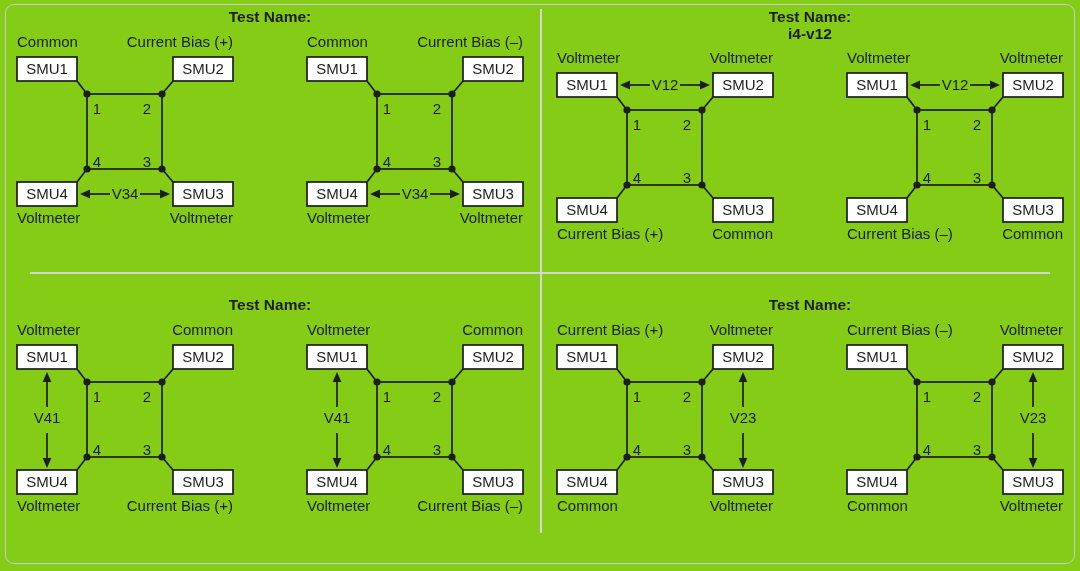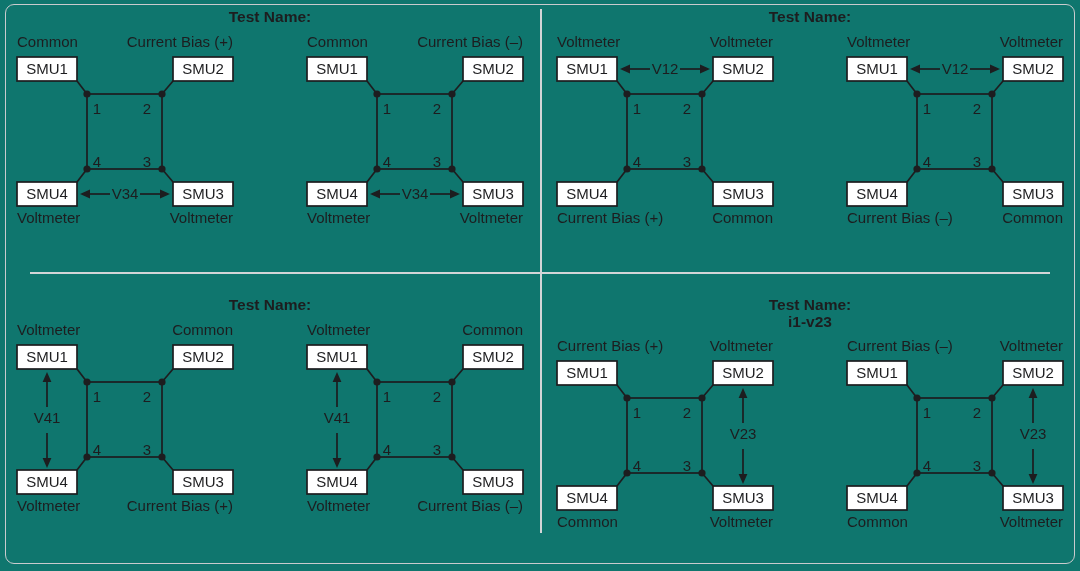--- a/index.html
+++ b/index.html
@@ -1,18 +1,18 @@
 <!DOCTYPE html>
 <html><head>
 <meta charset="utf-8">
 <style>
   * { box-sizing: border-box; margin: 0; padding: 0; }
   html, body { background: #ffffff; }
   body { font-family: "Liberation Sans", sans-serif; color: #1d1d1f; }
-  .canvas { position: relative; width: 1080px; height: 571px; background: #0f766e; overflow: hidden; }
+  .canvas { position: relative; width: 1080px; height: 571px; background: #84cc16; overflow: hidden; }
   .frame { position: absolute; left: 5px; top: 4px; width: 1070px; height: 560px;
            border: 1.5px solid #c9cbcd; border-radius: 9px; }
   .vdiv { position: absolute; left: 540px; top: 9px; width: 1.5px; height: 524px; background: #d3d5d7; }
   .hdiv { position: absolute; left: 30px; top: 272px; width: 1020px; height: 1.5px; background: #d3d5d7; }
   .quad { position: absolute; width: 540px; }
   .quad.q-tl { left: 0;   top: 0;     height: 272px; }
   .quad.q-tr { left: 540px; top: 0;   height: 272px; }
   .quad.q-bl { left: 0;   top: 273px; height: 287px; }
   .quad.q-br { left: 540px; top: 273px; height: 287px; }
   .title { text-align: center; font-weight: 700; font-size: 15.5px; line-height: 16.5px; color: #1d1d1f; }
@@ -106,20 +106,21 @@
         <text class="t mid" x="116" y="168">V34</text>
         <text class="t" x="8" y="192">Voltmeter</text>
         <text class="t end" x="224" y="192">Voltmeter</text>
       </svg>
     </div>
   </div>
 
   <div class="quad q-tr q-top">
     <div class="title">
       <div>Test Name:</div>
+      <div>i4-v12</div>
     </div>
     <div class="pair">
 
       <svg class="diag" viewBox="0 0 232 196" width="232" height="196">
         <line class="wire" x1="68" y1="50" x2="78" y2="63"></line>
         <line class="wire" x1="164" y1="50" x2="153" y2="63"></line>
         <line class="wire" x1="68" y1="151" x2="78" y2="138"></line>
         <line class="wire" x1="164" y1="151" x2="153" y2="138"></line>
         <rect class="wire" x="78" y="63" width="75" height="75"></rect>
         <circle class="dot" cx="78" cy="63" r="3.6"></circle>
@@ -254,21 +255,20 @@
         <polygon class="head" points="38,149 33.6,139 42.4,139"></polygon>
         <text class="t" x="8" y="192">Voltmeter</text>
         <text class="t end" x="224" y="192">Current Bias (–)</text>
       </svg>
     </div>
   </div>
 
   <div class="quad q-br q-bot">
     <div class="title">
       <div>Test Name:</div>
-      <div>i1-v23</div>
     </div>
     <div class="pair">
 
       <svg class="diag" viewBox="0 0 232 196" width="232" height="196">
         <line class="wire" x1="68" y1="50" x2="78" y2="63"></line>
         <line class="wire" x1="164" y1="50" x2="153" y2="63"></line>
         <line class="wire" x1="68" y1="151" x2="78" y2="138"></line>
         <line class="wire" x1="164" y1="151" x2="153" y2="138"></line>
         <rect class="wire" x="78" y="63" width="75" height="75"></rect>
         <circle class="dot" cx="78" cy="63" r="3.6"></circle>

